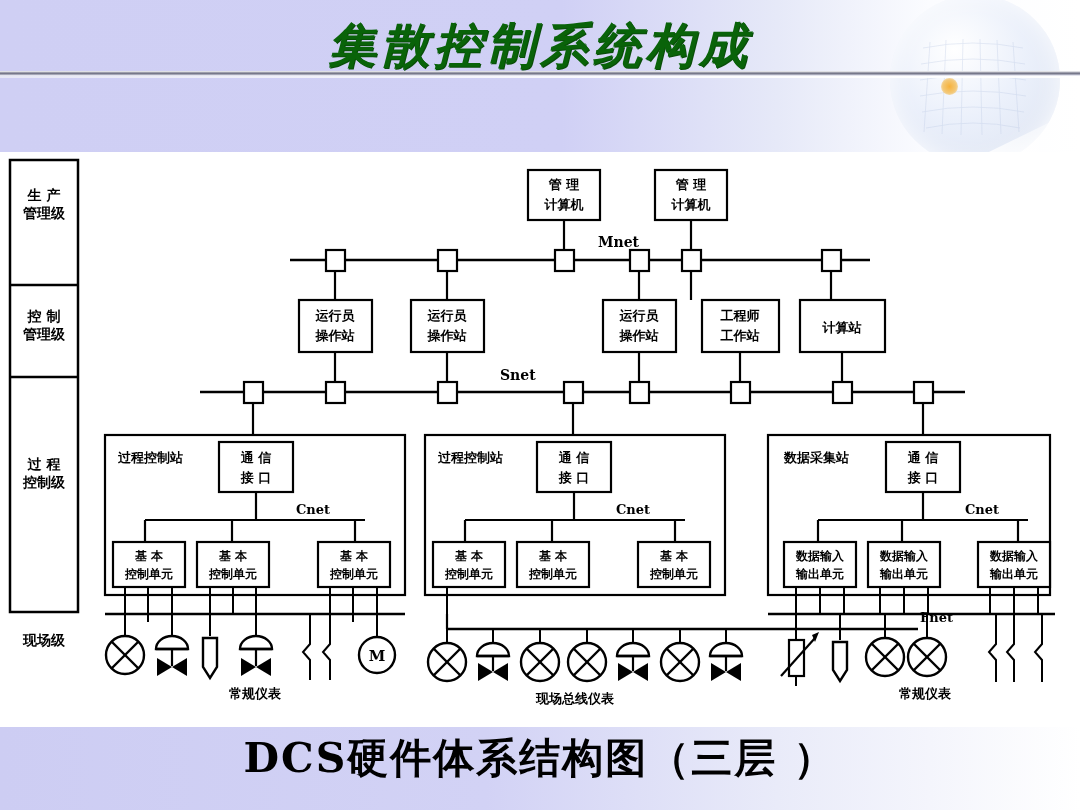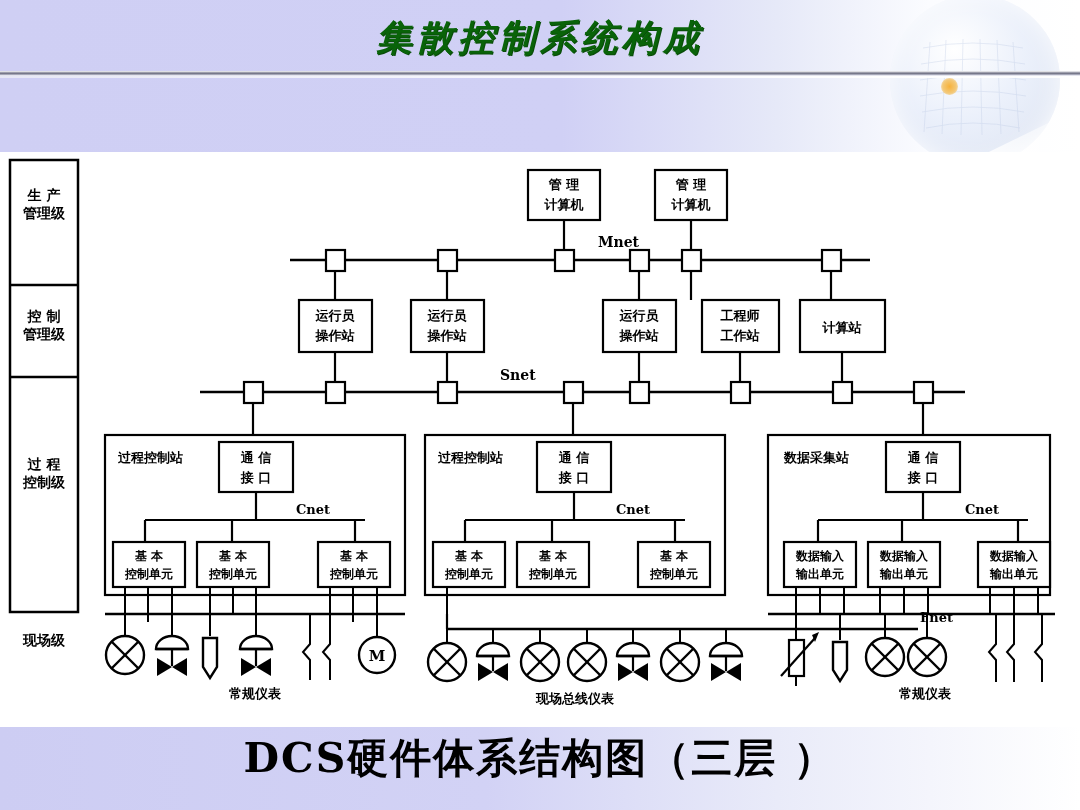--- a/index.html
+++ b/index.html
@@ -17,21 +17,21 @@
   #globe{position:absolute;right:20px;top:5px;width:170px;height:170px;border-radius:50%;
       background:radial-gradient(circle at 38% 32%,rgba(255,255,255,.96) 0%,rgba(232,238,250,.85) 45%,rgba(205,216,238,.55) 72%,rgba(190,203,230,.25) 100%);
       box-shadow:0 0 24px rgba(255,255,255,.85) inset;}
   #globe-grid{position:absolute;right:52px;top:48px;width:110px;height:98px;opacity:.45;}
   #globe-dot{position:absolute;right:122px;top:88px;width:17px;height:17px;border-radius:50%;
       background:radial-gradient(circle,#f7b23b 0%,#f3c877 55%,rgba(247,200,120,0) 100%);}
   #globe-beam{position:absolute;right:-30px;bottom:-30px;width:220px;height:60px;
       background:linear-gradient(115deg,rgba(255,255,255,0) 0%,rgba(255,255,255,.85) 45%,rgba(255,255,255,0) 100%);
       transform:rotate(-26deg);}
   #header-title{position:absolute;left:0;top:14px;width:1080px;text-align:center;
-      font-family:"DejaVu Serif",serif;font-weight:bold;font-size:36px;color:#096309;
+      font-family:"DejaVu Serif",serif;font-weight:bold;font-size:48px;color:#096309;
       letter-spacing:5px;text-shadow:1px 1px 0 #0a4d0a;font-style:italic;}
 
   
   #footer-band{position:absolute;left:0;top:727px;width:1080px;height:83px;
       background:linear-gradient(to right,#cdcdf3 0%,#d2d2f5 45%,#e9ebf9 72%,#ffffff 100%);}
   #footer-caption{position:absolute;left:0;top:731px;width:1080px;text-align:center;
       font-family:"DejaVu Serif",serif;font-weight:bold;font-size:41px;color:#000000;letter-spacing:2px;}
 
   
   #diagram{position:absolute;left:0;top:152px;width:1080px;height:526px;background:#ffffff;}

